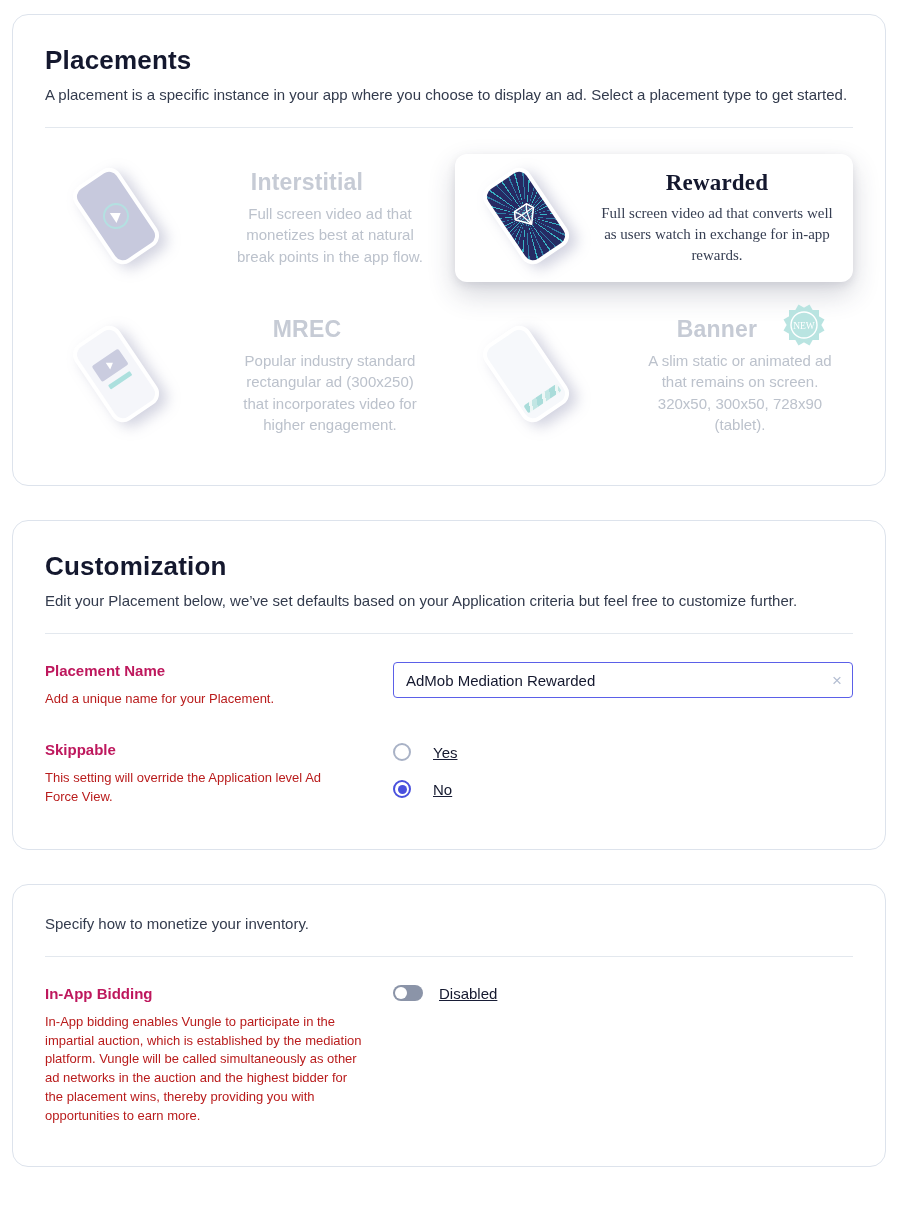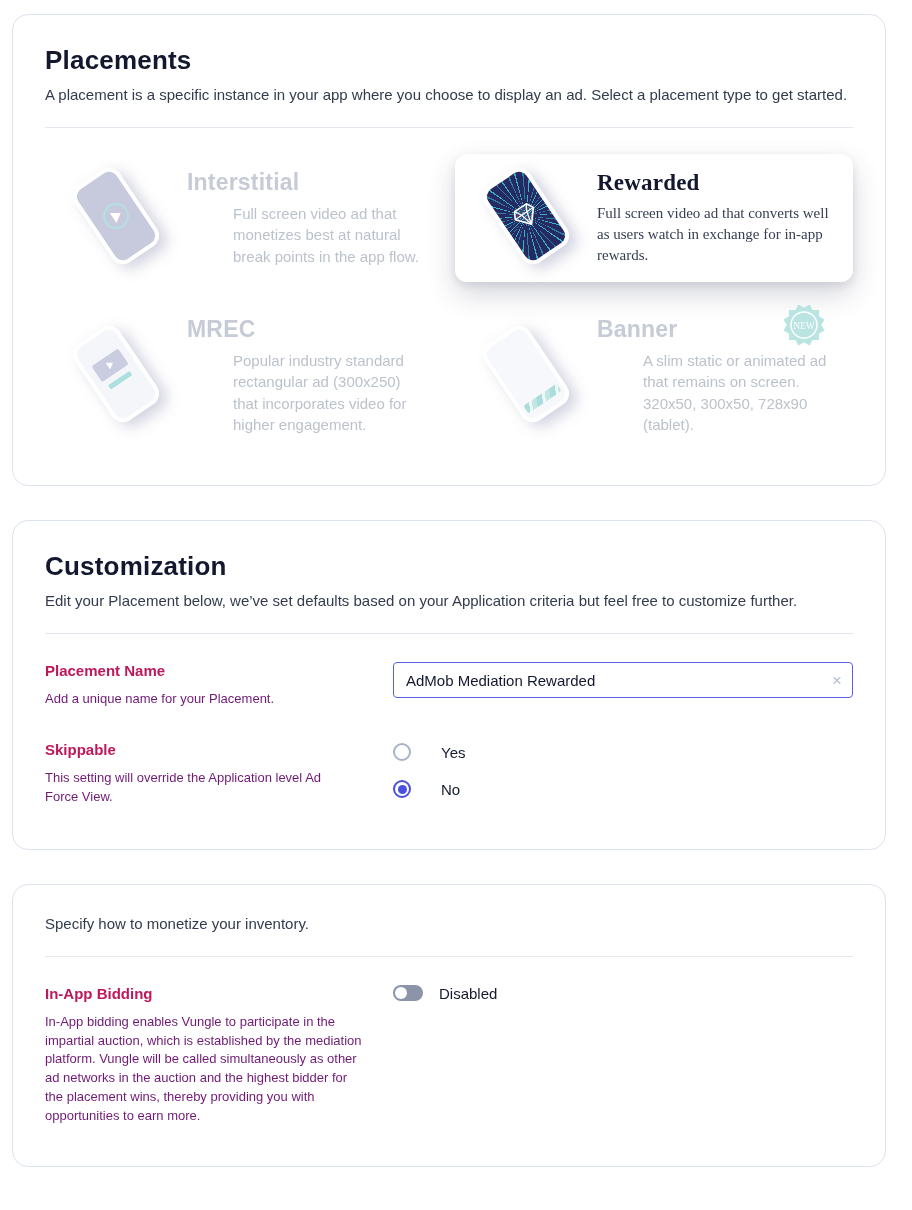--- a/index.html
+++ b/index.html
@@ -29,20 +29,21 @@
   
   .type-grid {
     display:grid; grid-template-columns:1fr 1fr;
     column-gap:12px; row-gap:20px;
     margin-top:26px; padding-bottom:10px;
   }
   .type-cell {
     display:flex; align-items:center; gap:14px;
     padding:14px 16px; border-radius:12px; position:relative;
     cursor:pointer;
+    text-align:center;
   }
   .type-cell.selected {
     background:#fff;
     box-shadow:0 12px 28px rgba(45,50,80,.20), 0 3px 8px rgba(45,50,80,.10);
     font-family:Liberation Serif, serif;
   }
   .type-title { font-size:23px; font-weight:700; margin-bottom:7px; letter-spacing:.2px; }
   .type-desc  { font-size:15px; line-height:1.42; }
   .type-cell.dimmed .type-title { color:#c6cbd5; }
   .type-cell.dimmed .type-desc  { color:#bcc2cc;margin-left:46px; }
@@ -88,40 +89,40 @@
   .screen-banner { background:#f6f8fb; }
   .banner-strip {
     position:absolute; left:6%; bottom:9%; width:88%; height:9px; border-radius:2px;
     background:repeating-linear-gradient(115deg, #a9dcda 0 6px, #eef7f6 6px 9px, #c2e6e4 9px 14px);
   }
   .new-badge { position:absolute; right:26px; top:0px; }
 
   
   .field-row { display:flex; margin-top:28px; }
   .field-label-col { width:348px; flex-shrink:0; padding-right:28px; }
-  .field-control-col { flex:1; }
+  .field-control-col { flex:1;text-decoration:underline; }
   .field-label { font-size:15px; font-weight:700; color:#be185d; margin-bottom:11px; }
-  .field-help { font-size:13px; line-height:1.45; color:#701a75; }
+  .field-help { font-size:13px; line-height:1.45; color:#b91c1c; }
 
   .input-wrap { position:relative; }
   .text-input {
     width:100%; height:36px;
     border:1.5px solid #5b60e8; border-radius:4px;
     padding:0 34px 0 12px;
     font-size:15px; color:#14182e;
     font-family:"Liberation Sans","DejaVu Sans",sans-serif;
     outline:none; background:#fff;
   }
   .clear-icon {
     position:absolute; right:11px; top:50%; transform:translateY(-50%);
     font-size:17px; color:#b4bed2; cursor:pointer; line-height:1;
   }
 
   .radio-group { display:flex; flex-direction:column; gap:19px; margin-top:2px; }
-  .radio-option { display:flex; align-items:center; gap:30px; cursor:pointer; }
+  .radio-option { display:flex; align-items:center; gap:22px; cursor:pointer; }
   .radio-circle {
     width:18px; height:18px; border-radius:50%;
     border:2px solid #a9b2c6; background:#fff;
     display:inline-flex; align-items:center; justify-content:center; flex-shrink:0;
   }
   .radio-option.selected .radio-circle { border-color:#4950dd; }
   .radio-option.selected .radio-circle::after {
     content:""; width:9px; height:9px; border-radius:50%; background:#4950dd;
   }
   .radio-label { font-size:15px; color:#14182e; }

